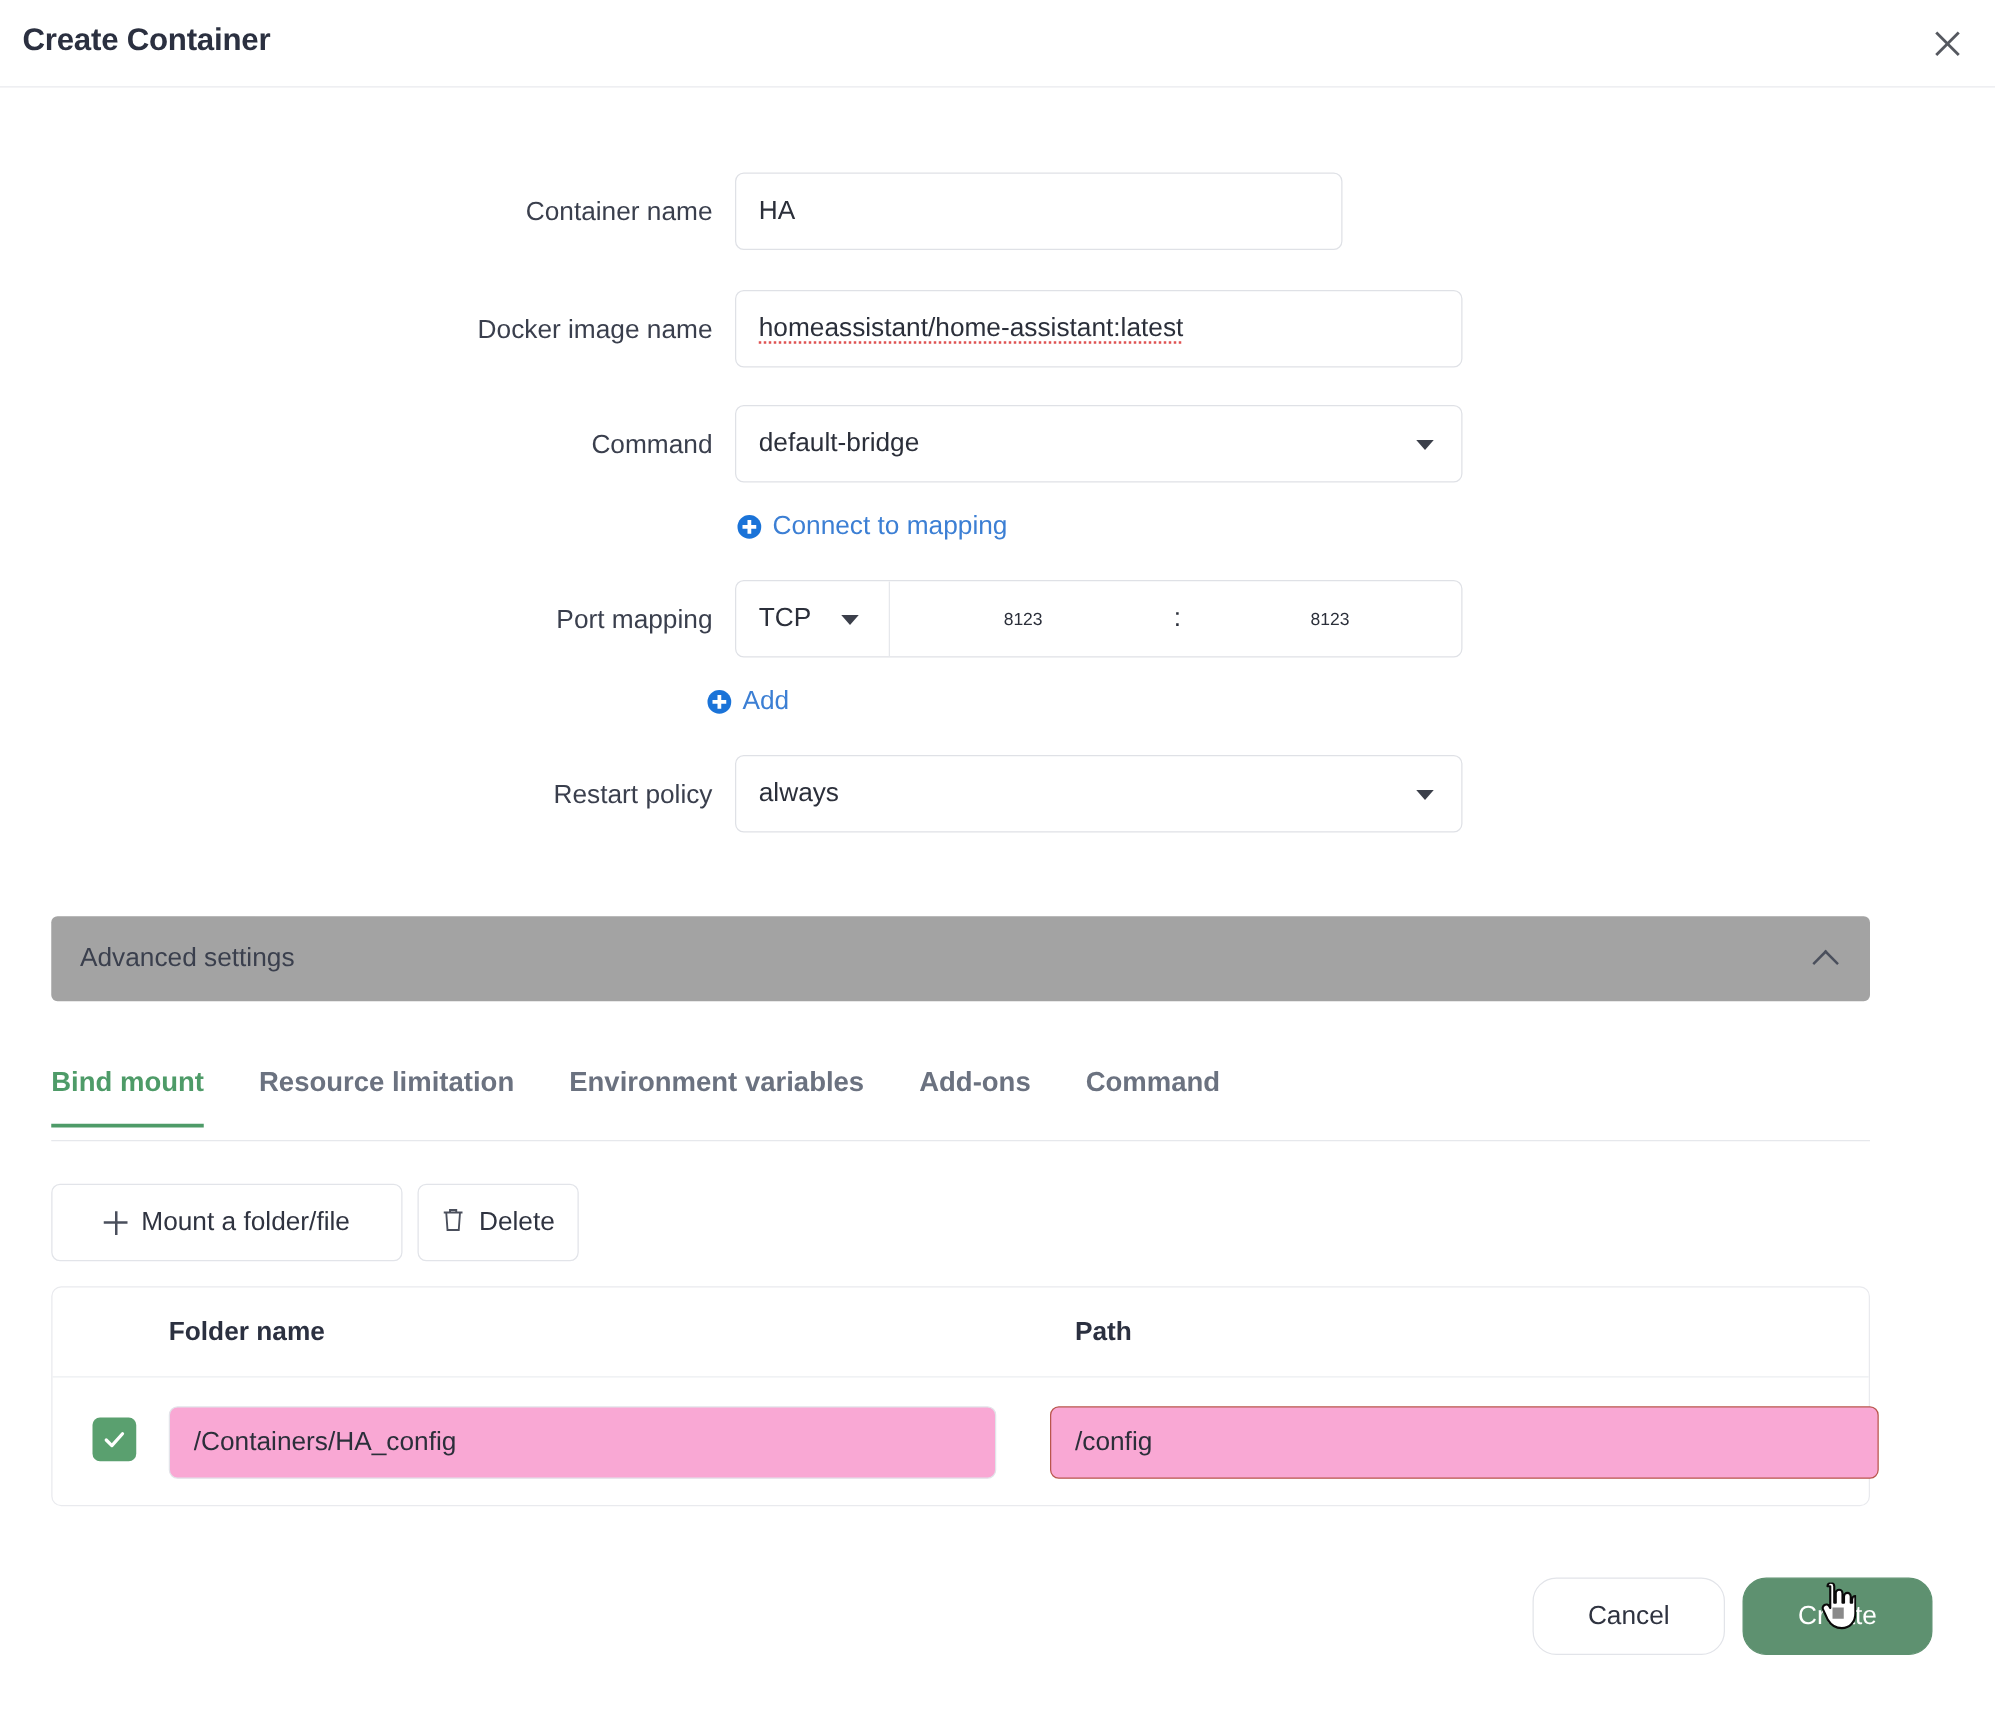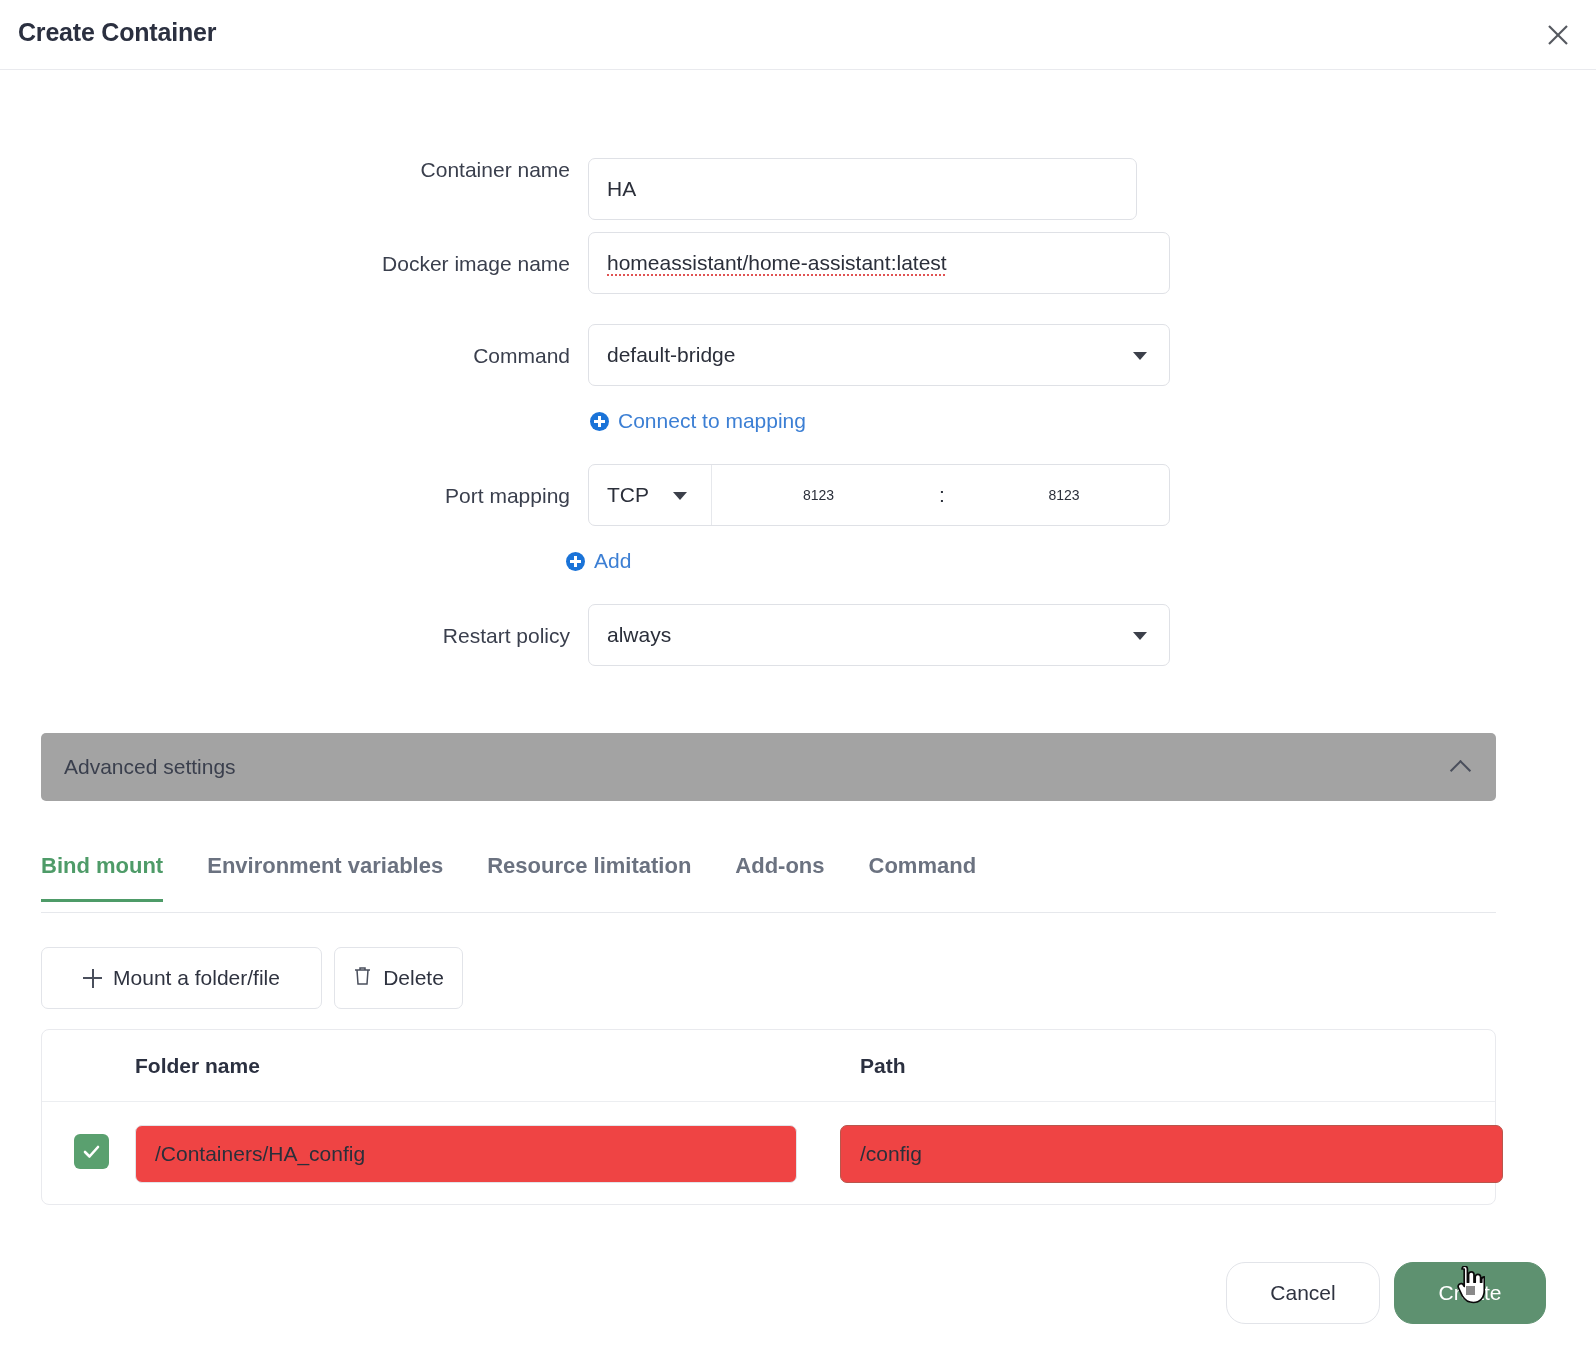--- a/index.html
+++ b/index.html
@@ -229,21 +229,21 @@
   }
   .chk svg { display: block; }
   .row-input {
     position: absolute;
     height: 58px;
     border: 1px solid #e2e4e9;
     border-radius: 7px;
     font-size: 21px;
     color: #2b2f3a;
     padding: 0 19px;
-    background: #ef4444;
+    background: #f9a8d4;
     outline: none;
     font-family: "Liberation Sans", sans-serif;
   }
   .row-input.err { border: 1px solid #b9564c; }
 
   
   .tooltip {
     position: absolute;
     left: 838px; top: 1070px;
     width: 663px; height: 42px;
@@ -303,21 +303,21 @@
     <div class="dlg-title">Create Container</div>
     <div class="close-btn">
       <svg width="26" height="26" viewBox="0 0 26 26" aria-hidden="true">
         <line x1="4" y1="4" x2="22" y2="22" stroke="#55585f" stroke-width="2.2"></line>
         <line x1="22" y1="4" x2="4" y2="22" stroke="#55585f" stroke-width="2.2"></line>
       </svg>
     </div>
   </div>
 
   <div class="f-label" style="left:220px; top:158px; width:350px;">Container name</div>
-  <input class="f-input tall" style="left: 588px; top: 138px; width: 549px; margin-top: 20px;" value="HA">
+  <input class="f-input tall" style="left: 588px; top: 138px; width: 486px;" value="HA">
 
   <div class="f-label" style="left:220px; top:252px; width:350px;">Docker image name</div>
   <div class="f-input tall" style="left:588px; top:232px; width:582px; overflow:hidden;">
     <span class="spell">homeassistant/home-assistant:latest</span>
   </div>
 
   <div class="f-label" style="left:220px; top:344px; width:350px;">Command</div>
   <div class="f-select" style="left:588px; top:324px; width:582px;">
     <span>default-bridge</span>
     <span class="caret-dn"></span>
@@ -350,22 +350,22 @@
     <span class="caret-dn"></span>
   </div>
 
   <div class="adv-bar">
     <span class="adv-label">Advanced settings</span>
     <span class="chev-up"></span>
   </div>
 
   <div class="tabs">
     <div class="tab active">Bind mount</div>
+    <div class="tab">Resource limitation</div>
     <div class="tab">Environment variables</div>
-    <div class="tab">Resource limitation</div>
     <div class="tab">Add-ons</div>
     <div class="tab">Command</div>
   </div>
 
   <div class="act-btn" style="left:41px; top:947px; width:281px;">
     <span class="icn-plus"></span>
     <span>Mount a folder/file</span>
   </div>
   <div class="act-btn" style="left:334px; top:947px; width:129px;">
     <span>

